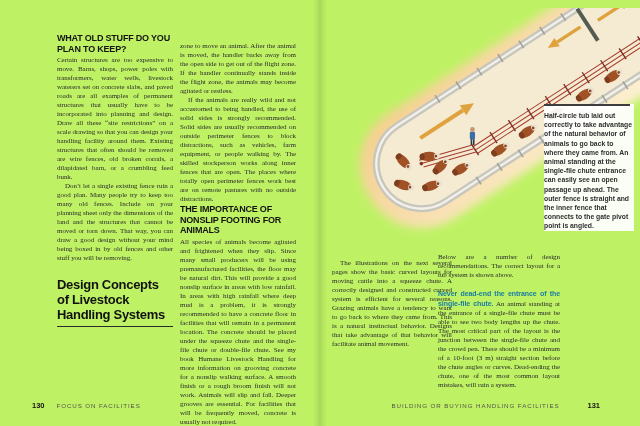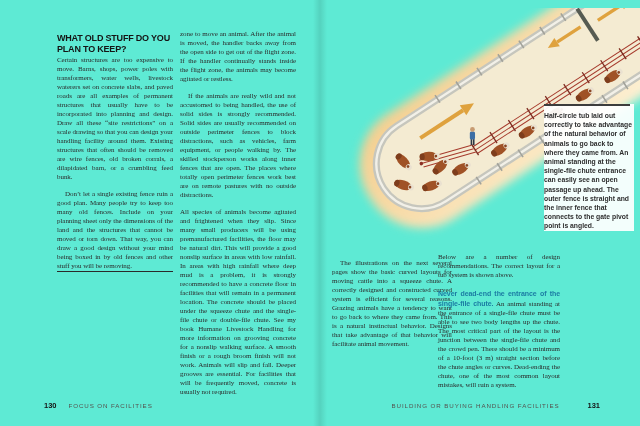--- a/index.html
+++ b/index.html
@@ -1,29 +1,29 @@
 <!DOCTYPE html>
 <html><head>
 <meta charset="utf-8">
 <style>
   html,body{margin:0;padding:0;background:#ffffff;}
   .spread{
-    position:relative;width:640px;height:426px;background:#5eead4;
+    position:relative;width:640px;height:426px;background:#bef264;
     font-family:"Liberation Serif", serif;color:#2b2b2b;overflow:hidden;
     outline:1px solid #e3e3e0;
   }
   .gutter{
     position:absolute;left:313px;top:0;width:14px;height:426px;
     background:linear-gradient(to right, rgba(0,0,0,0) 0%, rgba(0,0,0,0.10) 50%, rgba(0,0,0,0) 100%);
     pointer-events:none;
   }
   .col{position:absolute;text-align:justify;font-size:7px;line-height:9px;letter-spacing:-0.05px;}
   .col p{margin:0 0 0 0;}
   .col p.indent{text-indent:8px;}
-  .col p + p{margin-top:8px;}
+  .col p + p{margin-top:0;}
   h2.runin{
     font-family:"Liberation Sans", sans-serif;font-weight:700;
     font-size:9px;line-height:10.5px;letter-spacing:-0.2px;color:#141414;
     margin:0 0 2px 0;text-align:left;
   }
   h1.section{
     font-family:"Liberation Sans", sans-serif;font-weight:700;
     font-size:13px;line-height:15px;letter-spacing:-0.3px;color:#111111;
     margin:14px 0 4px 0;text-align:left;
   }
@@ -37,42 +37,44 @@
   }
   .caption-rule{border:none;border-top:2px solid #3d3d3d;margin:0 0 5px 0;width:86px;}
   .footer{
     position:absolute;top:401px;font-family:"Liberation Sans", sans-serif;
     font-size:6.2px;letter-spacing:0.9px;color:#55524e;
   }
   .footer .folio{font-weight:700;font-size:7.5px;letter-spacing:0;color:#141414;}
   .footer-left{left:32px;}
   .footer-right{right:40px;text-align:right;}
   .footer span{vertical-align:baseline;}
-  .footer-left .folio{margin-right:12px;margin-left:12px;}
+  .footer-left .folio{margin-right:12px;}
   .footer-right .folio{margin-left:28px;}
   .lead-teal{font-family:"Liberation Sans", sans-serif;font-weight:700;}
   .illo{position:absolute;left:330px;top:8px;width:310px;height:244px;overflow:hidden;}
 </style>
 </head>
 <body>
 
 <div class="spread">
 
   <div>
 
     <div class="col" style="left:57px;top:33px;width:116px;">
       <h2 class="runin">WHAT OLD STUFF DO YOU PLAN TO KEEP?</h2>
       <p>Certain structures are too expensive to move. Barns, shops, power poles with transformers, water wells, livestock waterers set on concrete slabs, and paved roads are all examples of permanent structures that usually have to be incorporated into planning and design. Draw all these “site restrictions” on a scale drawing so that you can design your handling facility around them. Existing structures that often should be removed are wire fences, old broken corrals, a dilapidated barn, or a crumbling feed bunk.</p>
       <p class="indent">Don’t let a single existing fence ruin a good plan. Many people try to keep too many old fences. Include on your planning sheet only the dimensions of the land and the structures that cannot be moved or torn down. That way, you can draw a good design without your mind being boxed in by old fences and other stuff you will be removing.</p>
+      <h1 class="section">Design Concepts of Livestock Handling Systems</h1>
       <hr class="section-rule">
     </div>
 
-    <div class="col" style="left:180px;top:30px;width:116px;">
+    <div class="col" style="left:180px;top:42px;width:116px;">
       <p>zone to move an animal. After the animal is moved, the handler backs away from the open side to get out of the flight zone. If the handler continually stands inside the flight zone, the animals may become agitated or restless.</p>
       <p class="indent">If the animals are really wild and not accustomed to being handled, the use of solid sides is strongly recommended. Solid sides are usually recommended on outside perimeter fences to block distractions, such as vehicles, farm equipment, or people walking by. The skilled stockperson works along inner fences that are open. The places where totally open perimeter fences work best are on remote pastures with no outside distractions.</p>
+      <h2 class="runin subhead">THE IMPORTANCE OF NONSLIP FOOTING FOR ANIMALS</h2>
       <p>All species of animals become agitated and frightened when they slip. Since many small producers will be using premanufactured facilities, the floor may be natural dirt. This will provide a good nonslip surface in areas with low rainfall. In areas with high rainfall where deep mud is a problem, it is strongly recommended to have a concrete floor in facilities that will remain in a permanent location. The concrete should be placed under the squeeze chute and the single-file chute or double-file chute. See my book Humane Livestock Handling for more information on grooving concrete for a nonslip walking surface. A smooth finish or a rough broom finish will not work. Animals will slip and fall. Deeper grooves are essential. For facilities that will be frequently moved, concrete is usually not required.</p>
     </div>
 
     <div class="footer footer-left">
       <span class="folio">130</span><span>FOCUS ON FACILITIES</span>
     </div>
   </div>
 
   <div>
 

